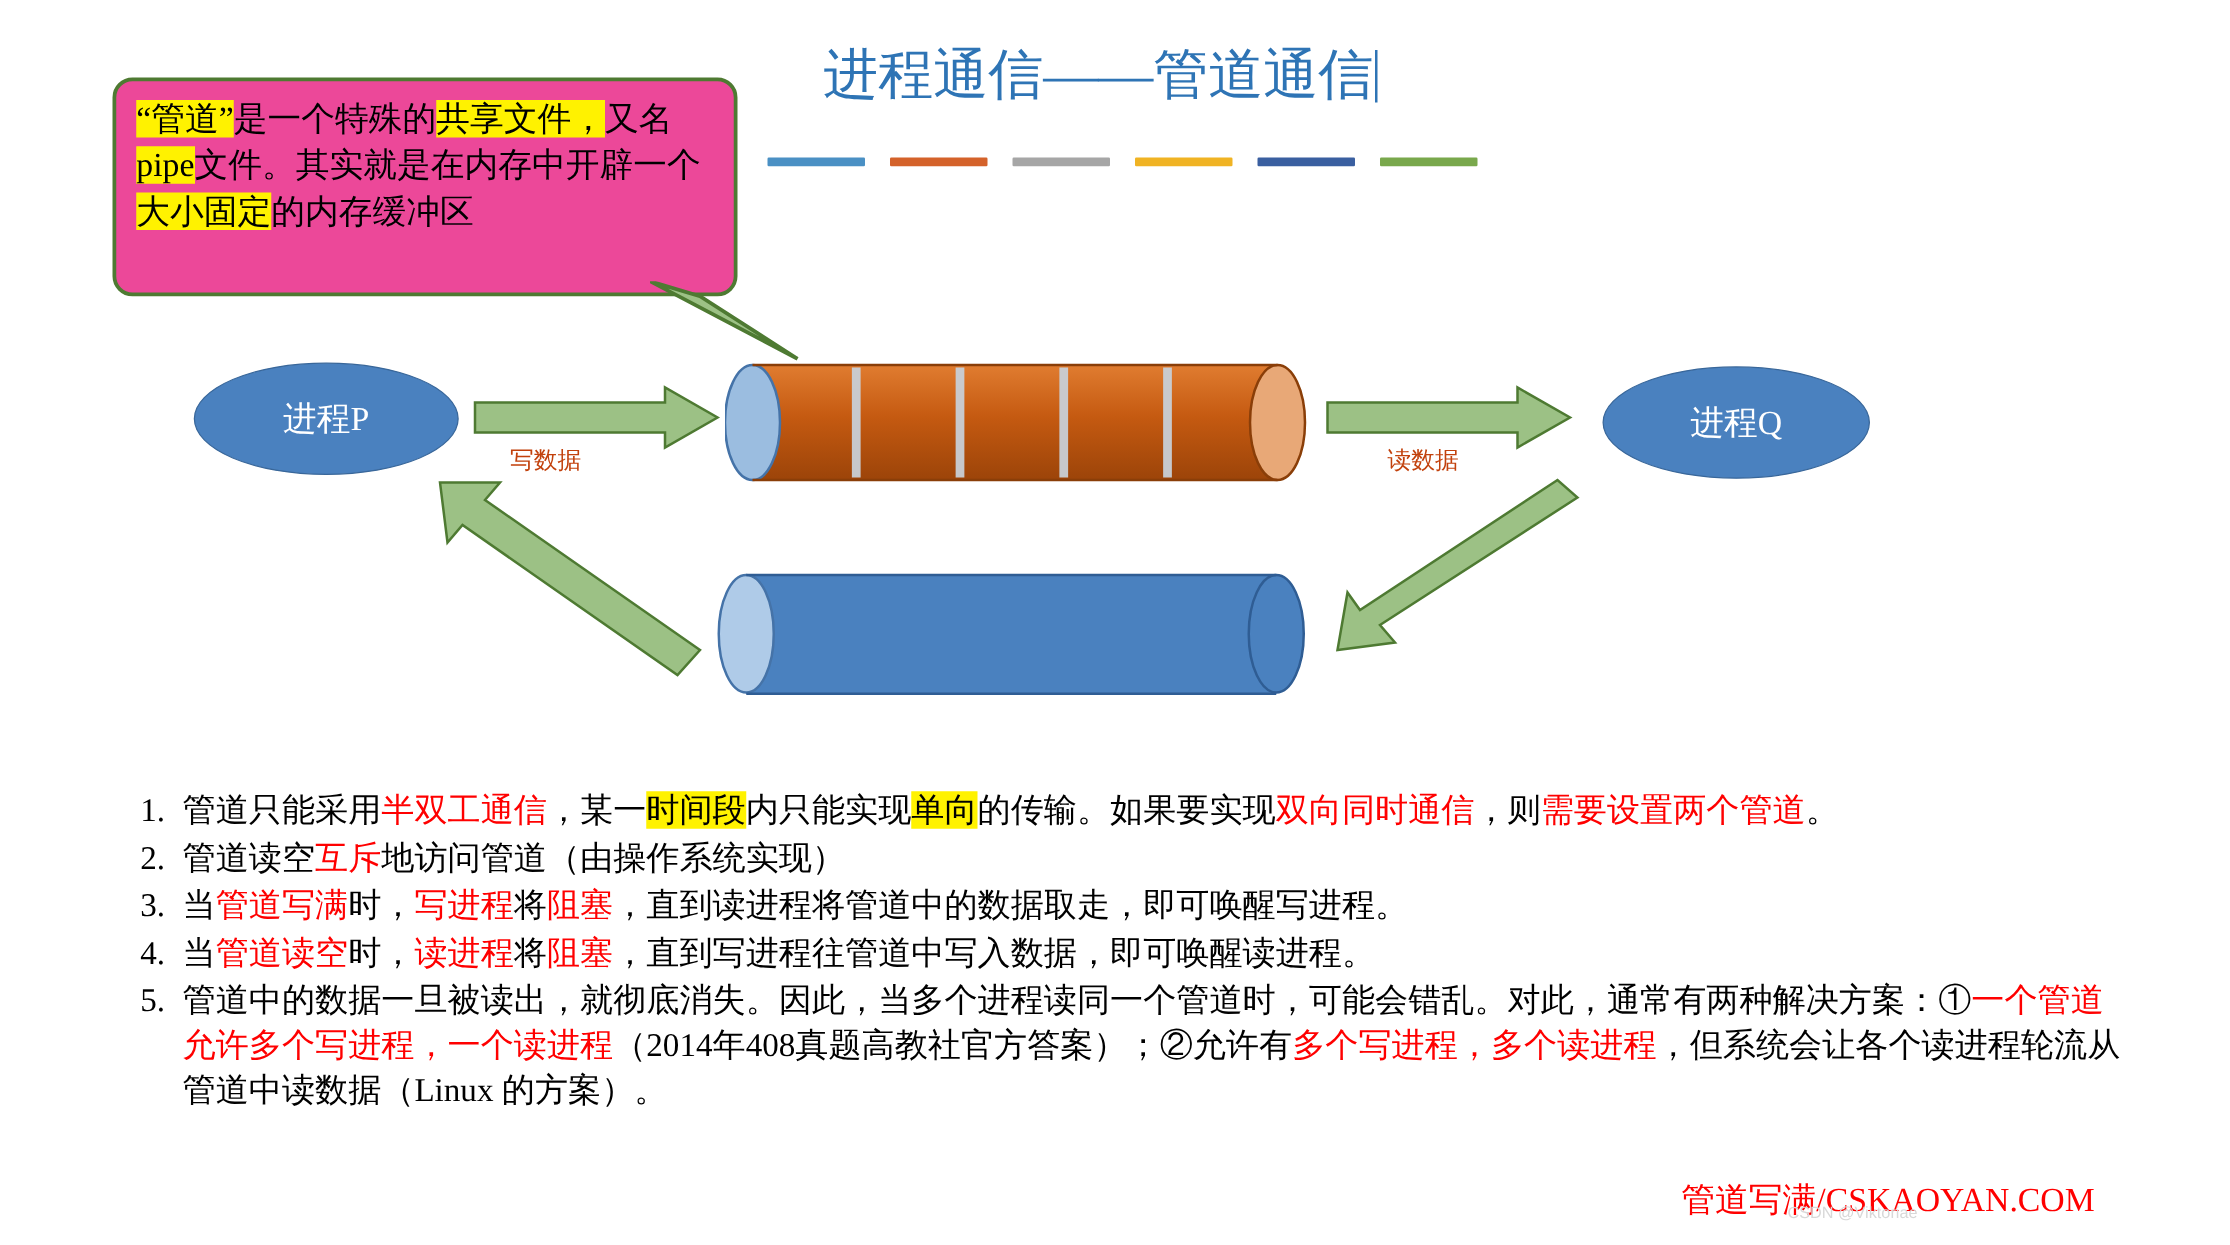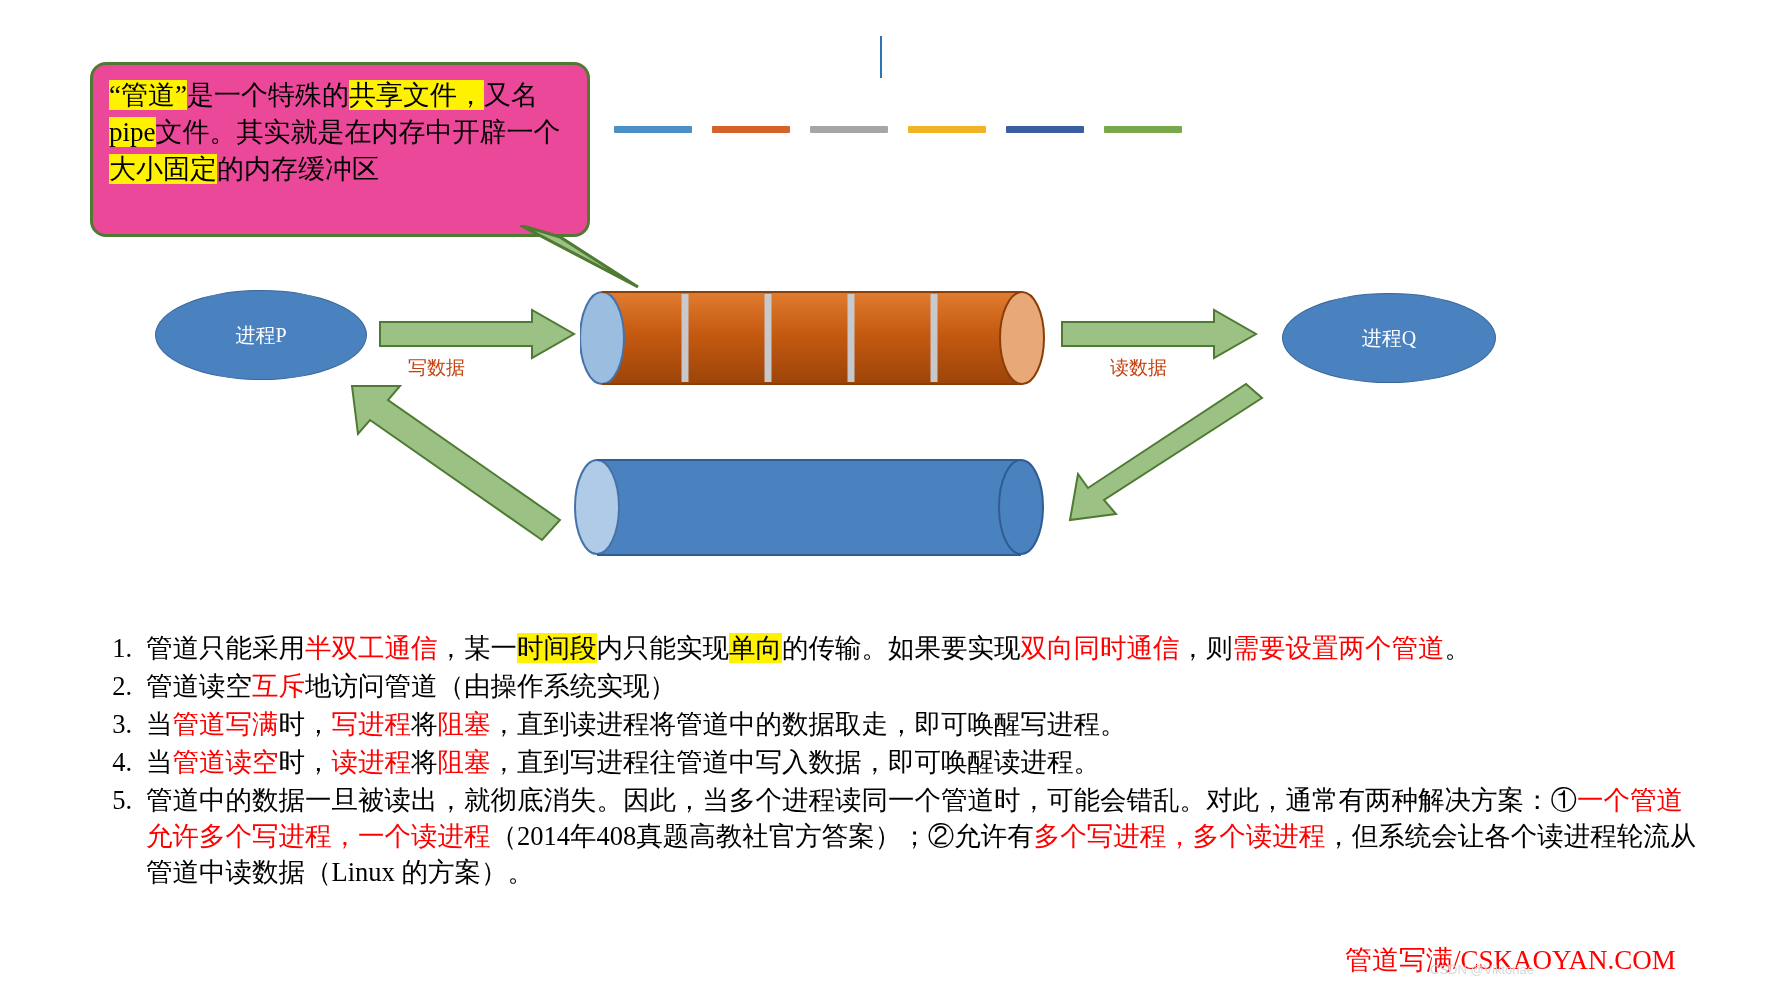--- a/index.html
+++ b/index.html
@@ -86,21 +86,21 @@
     height: 60px;
   }
 
   
   .proc {
     position: absolute;
     border-radius: 50%;
     background: #4A81BF;
     border: 1px solid #39679a;
     color: #ffffff;
-    font-size: 20px;
+    font-size: 27px;
     display: flex;
     align-items: center;
     justify-content: center;
     font-family: "Liberation Serif", "DejaVu Serif", serif;
   }
   #proc-p { left: 155px; top: 290px; width: 210px; height: 88px; }
   #proc-q { left: 1282px; top: 293px; width: 212px; height: 88px; }
 
   
   .pipe-top {
@@ -173,21 +173,21 @@
     color: #d8d8d8;
     font-family: "Liberation Sans", sans-serif;
     white-space: nowrap;
   }
 </style>
 </head>
 <body>
 
 <div class="slide">
 
-  <div class="title"><span class="caret"></span></div>
+  <div class="title"><span>进程通信——管道通信</span><span class="caret"></span></div>
 
   <div class="bar-row">
     <div class="bar" style="left:0px;width:78px;background:#4A90C4;"></div>
     <div class="bar" style="left:98px;width:78px;background:#D4622A;"></div>
     <div class="bar" style="left:196px;width:78px;background:#A6A6A6;"></div>
     <div class="bar" style="left:294px;width:78px;background:#F0B323;"></div>
     <div class="bar" style="left:392px;width:78px;background:#3A5FA0;"></div>
     <div class="bar" style="left:490px;width:78px;background:#79A84C;"></div>
   </div>
 

